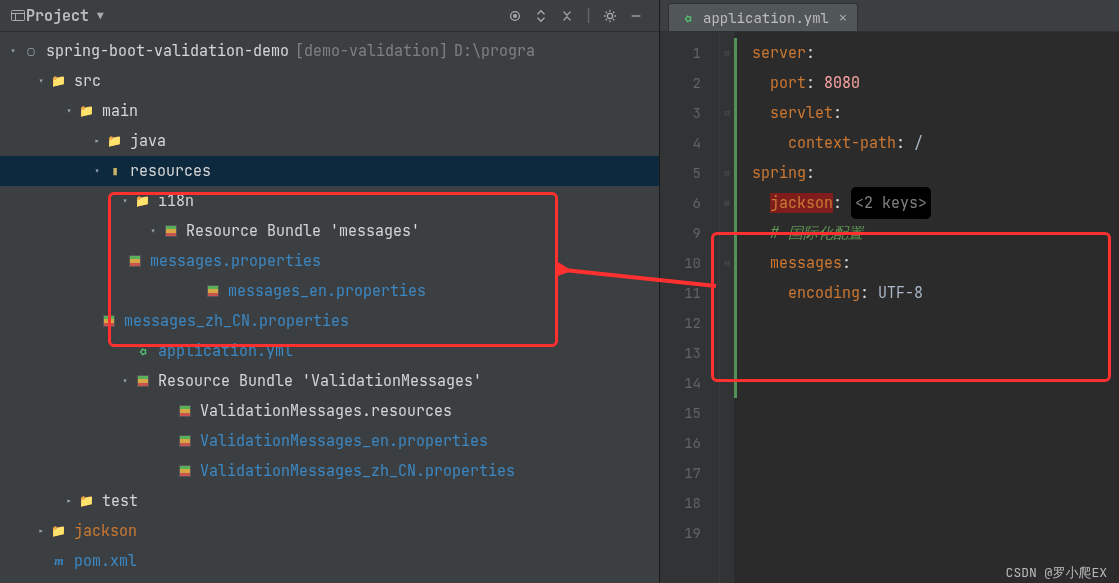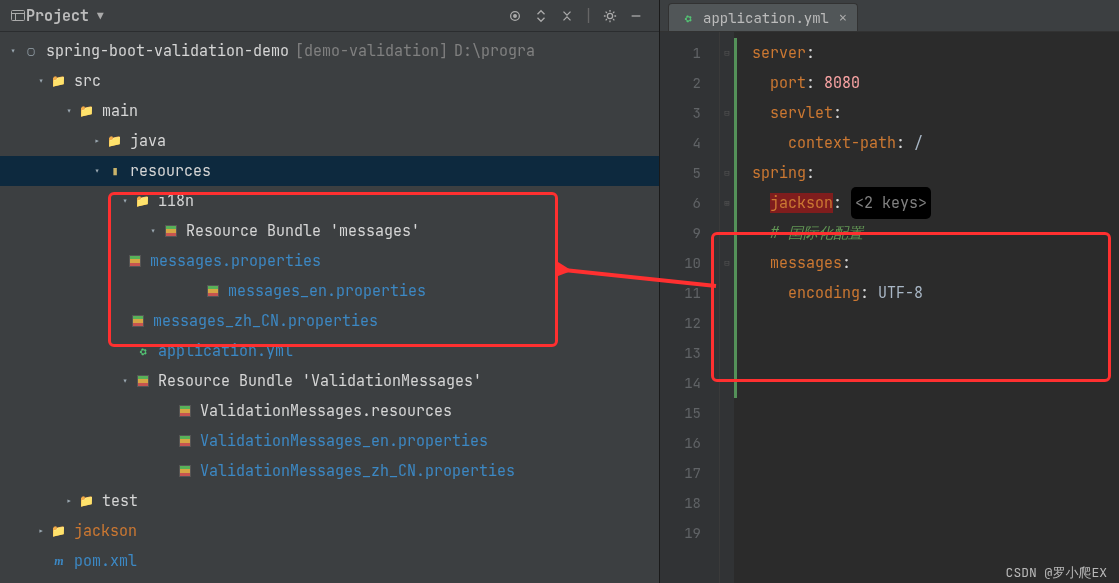--- a/index.html
+++ b/index.html
@@ -170,21 +170,21 @@
           </span>
         <span class="link">messages.properties</span>
       </div>
       <div class="node" style="padding-left:188px">
         <span class="arrow blank">▾</span>
           <span class="icon">
             <span class="prop-icon"></span>
           </span>
         <span class="link">messages_en.properties</span>
       </div>
-      <div class="node" style="padding-left:113px">
+      <div class="node" style="padding-left:84px">
         <span class="arrow blank">▾</span>
           <span class="icon">
             <span class="prop-icon"></span>
           </span>
         <span class="link">messages_zh_CN.properties</span>
       </div>
       <div class="node" style="padding-left:118px">
         <span class="arrow blank">▾</span>
           <span class="icon yml-icon">✿</span>
         <span class="link">application.yml</span>

